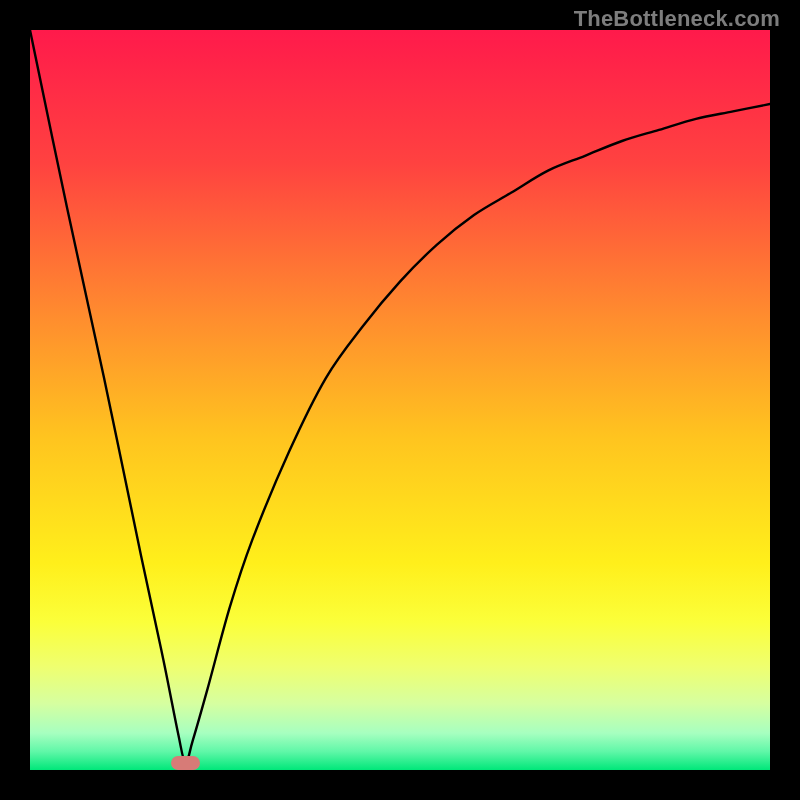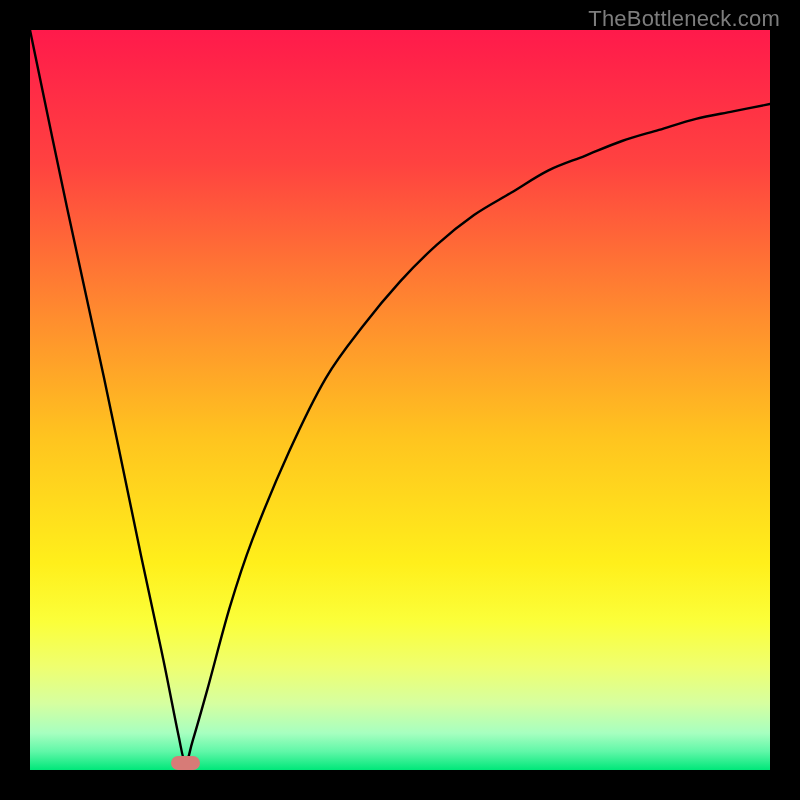--- a/index.html
+++ b/index.html
@@ -38,21 +38,21 @@
     top: 0;
     width: 100%;
     height: 100%;
   }
   .watermark {
     position: absolute;
     top: 6px;
     right: 20px;
     color: #7d7d7d;
     font-size: 22px;
-    font-weight: 400;
+    font-weight: 700;
     letter-spacing: 0.2px;
   }
   .marker {
     position: absolute;
     background: #d77b77;
     border-radius: 8px;
     height: 14px;
   }
 </style>
 </head>

